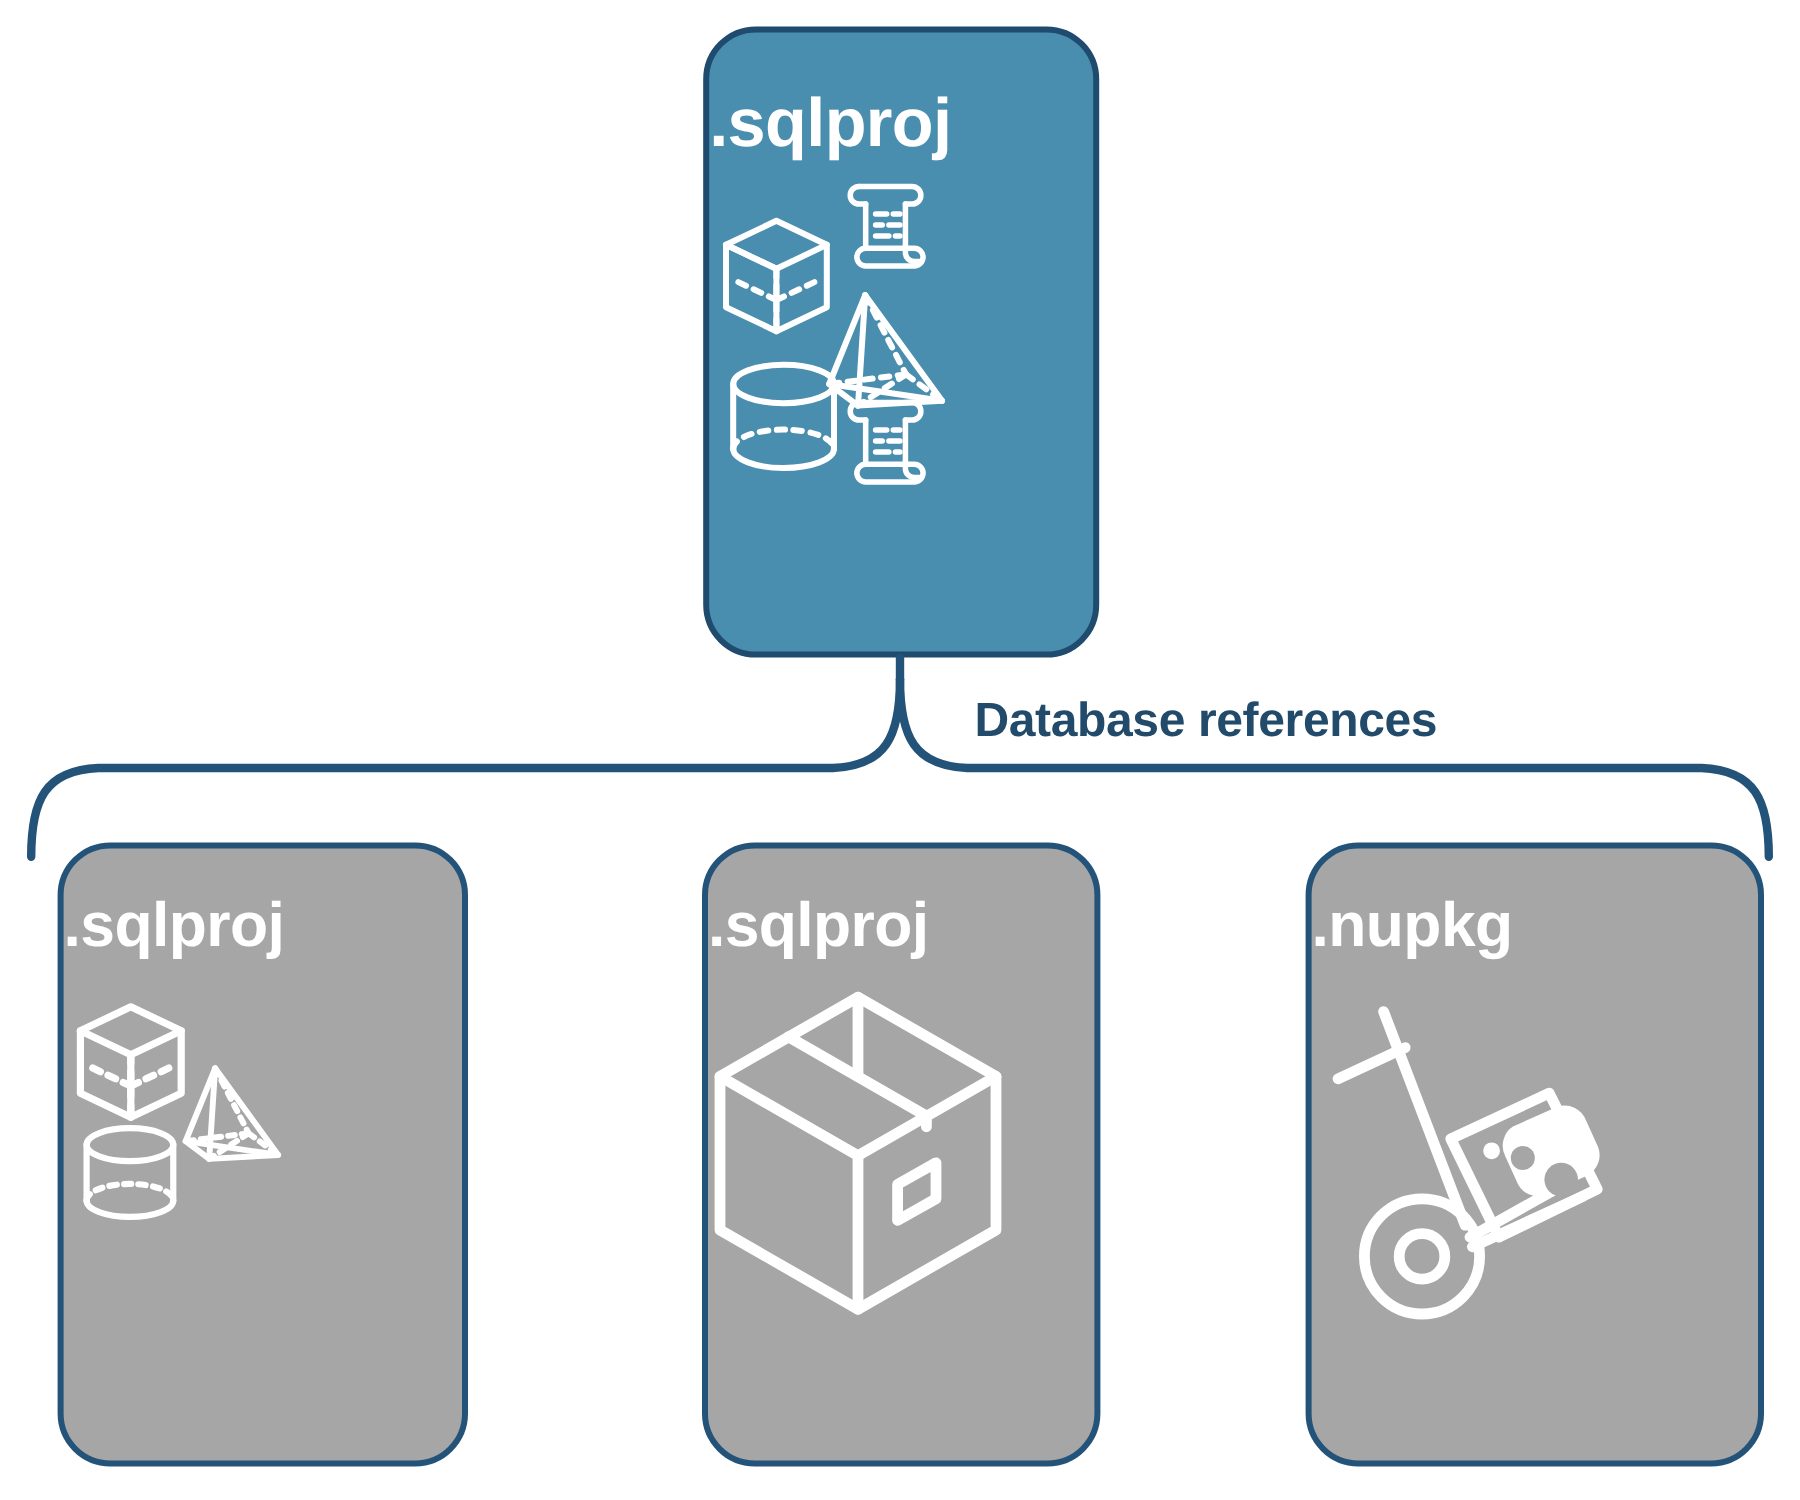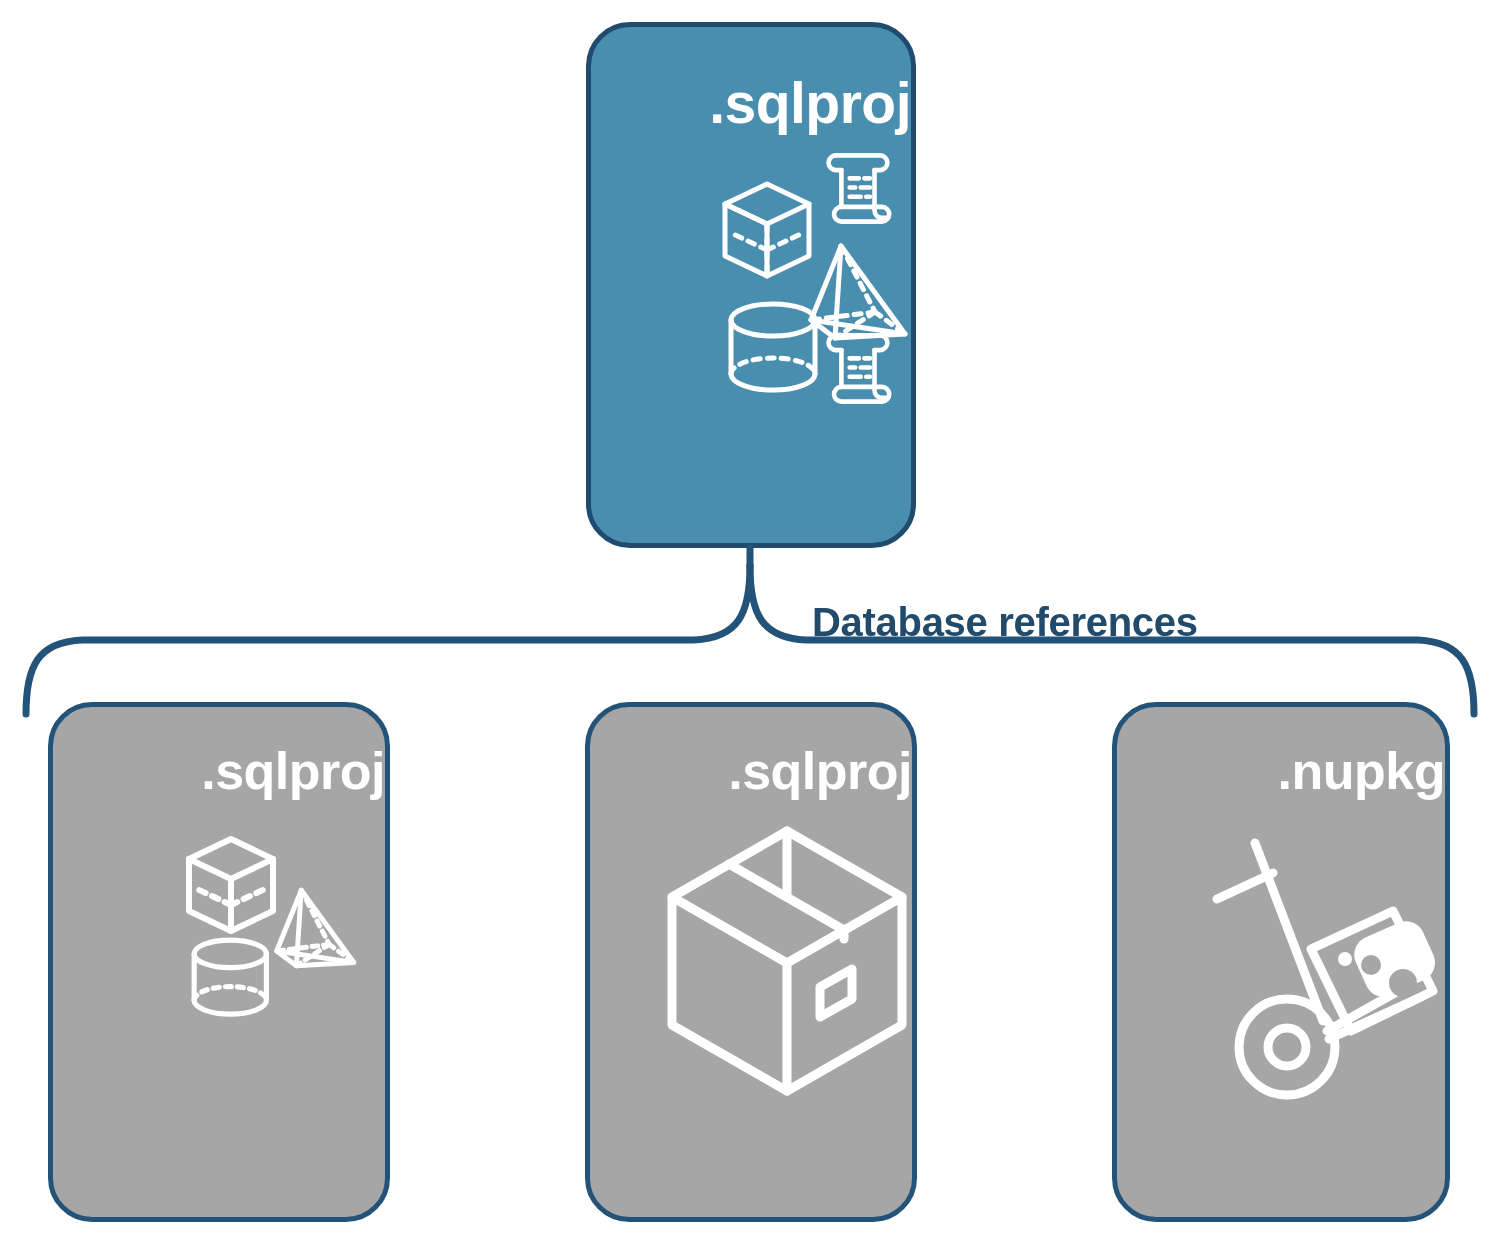--- a/index.html
+++ b/index.html
@@ -9,21 +9,21 @@
     font-family:"Liberation Sans","DejaVu Sans",sans-serif;
     position:relative;
   }
   #stage{position:absolute;left:0;top:0;width:1500px;height:1250px;}
   .node{
     position:absolute;
     box-sizing:border-box;
     border-radius:44px;
     display:flex;
     flex-direction:column;
-    align-items:flex-end;
+    align-items:flex-start;
   }
   .node-title{
     font-weight:bold;
     color:#ffffff;
     letter-spacing:-0.5px;
     line-height:1;
     user-select:none;
   }
   
   #node-root{
@@ -35,30 +35,30 @@
   #node-root .art{margin-top:14px;}
   
   .node-ref{
     top:702px;height:520px;
     background:#A6A6A6;
     border:5px solid #24537A;
   }
   .node-ref .node-title{font-size:52px;margin-top:38px;}
   #node-sqlproj{left:48px;width:342px;}
   #node-dacpac{left:585px;width:332px;}
-  #node-nupkg{left:1112px;width:338px;}
+  #node-nupkg{left:1088px;width:382px;}
   #node-sqlproj .art{margin-top:38px;}
   #node-dacpac .art{margin-top:24px;}
   #node-nupkg .art{margin-top:28px;}
 
   
   #connector{position:absolute;left:0;top:540px;width:1500px;height:200px;}
   #brace-label{
     position:absolute;
-    left:812px;top:600px;
+    left:812px;top:578px;
     font-size:40px;font-weight:bold;
     color:#214A6B;
     white-space:nowrap;
     letter-spacing:-0.3px;
     user-select:none;
   }
   svg{display:block;}
 </style>
 </head>
 <body>

